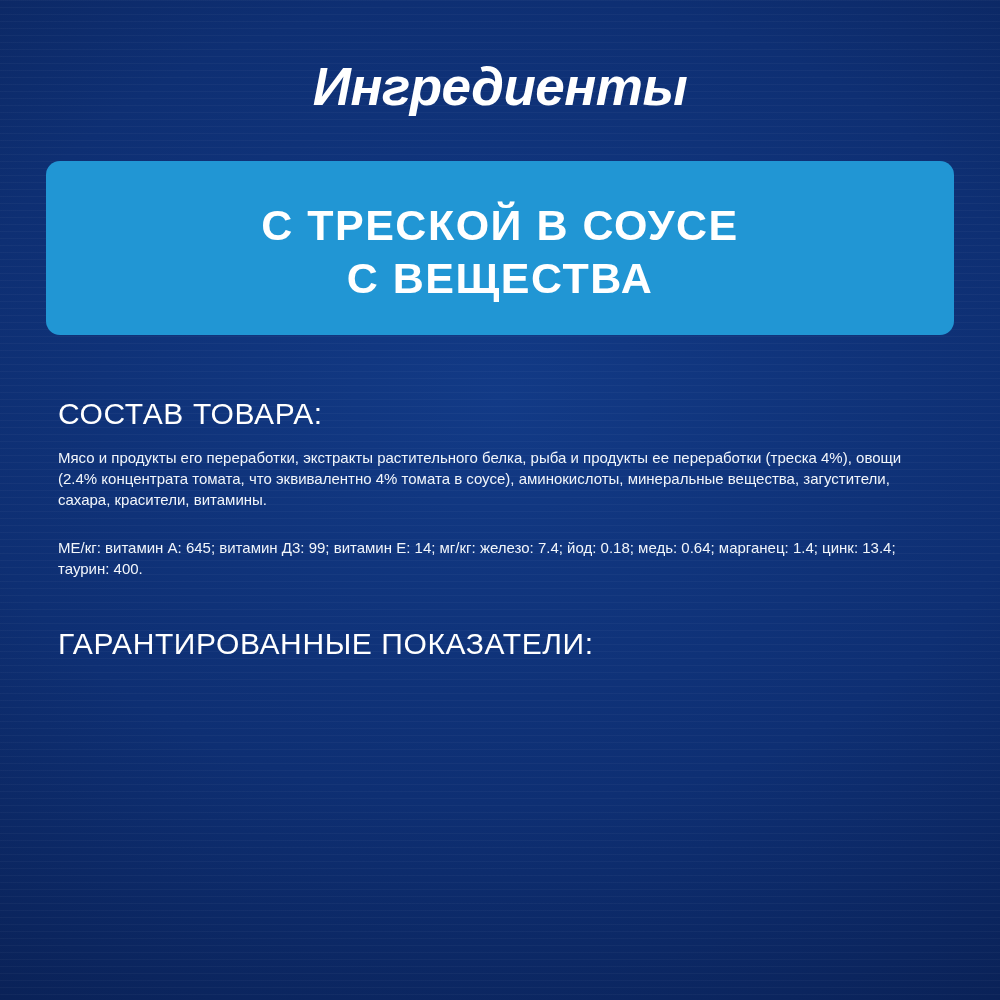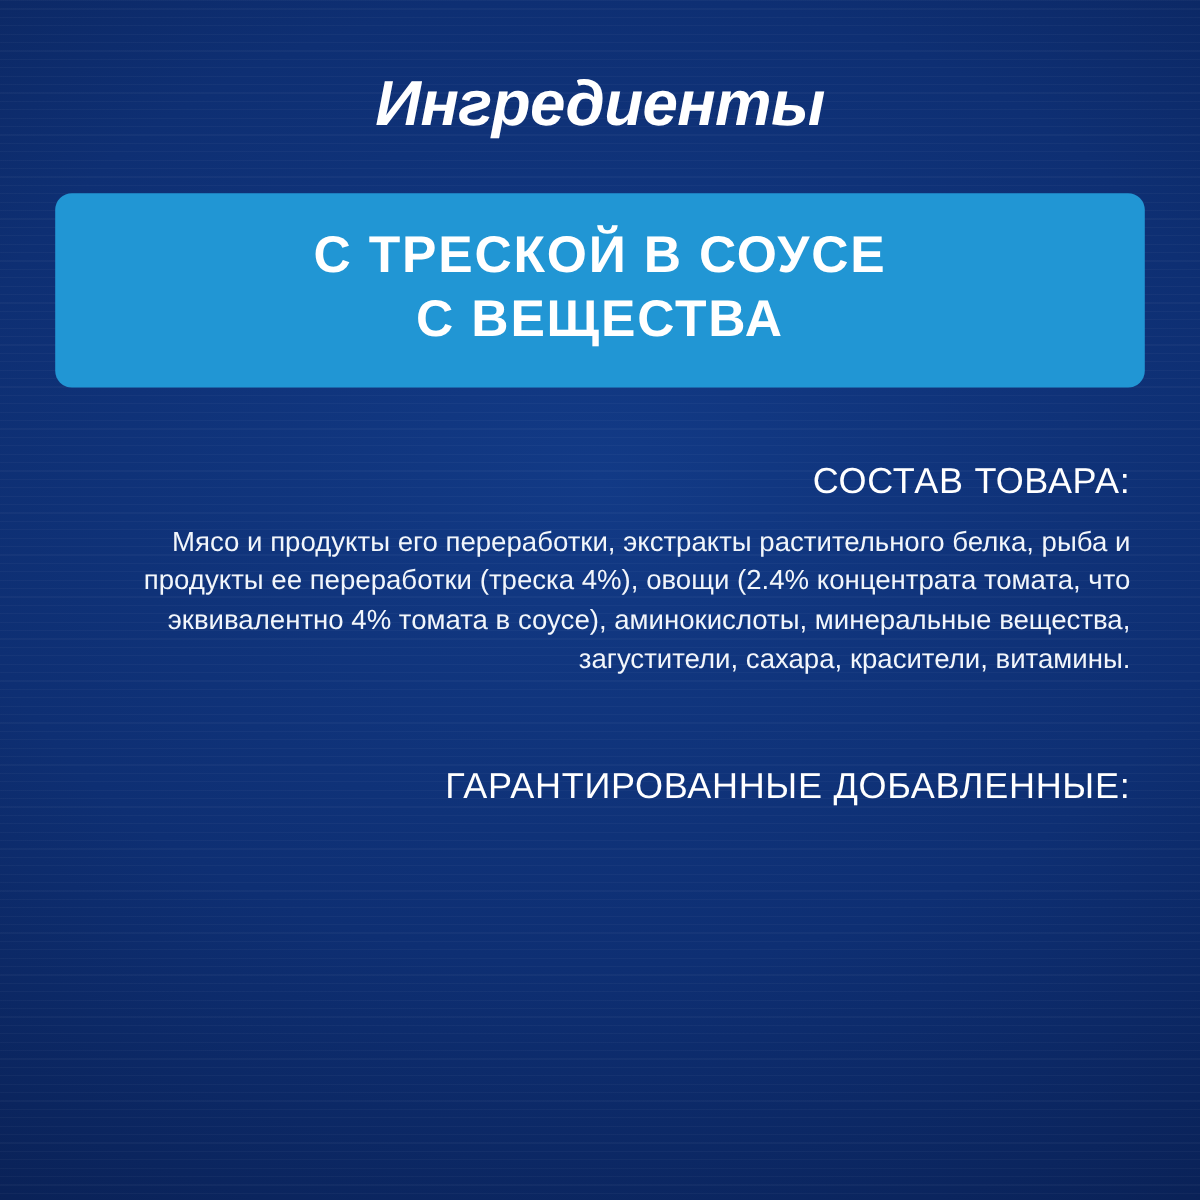--- a/index.html
+++ b/index.html
@@ -37,46 +37,45 @@
     font-weight: bold;
     font-style: italic;
     letter-spacing: -0.5px;
     padding-top: 60px;
     color: #ffffff;
   }
   .banner {
     margin: 48px 46px 0 46px;
     background: #2196d4;
     border-radius: 14px;
-    padding: 26px 20px 30px 20px;
+    padding: 38px 20px 30px 20px;
     text-align: center;
   }
   .banner-line {
     font-size: 43px;
     line-height: 1.23;
     font-weight: bold;
     letter-spacing: 1.5px;
     color: #ffffff;
   }
   .content {
     padding: 40px 58px 0 58px;
-    text-align: right;
   }
   .section {
     margin-bottom: 4px;
   }
   .section-heading {
     font-size: 30px;
     letter-spacing: 0.6px;
     color: #ffffff;
     margin: 22px 0 16px 0;
     font-weight: normal;
   }
   .section-body {
-    font-size: 23px;
+    font-size: 15px;
     line-height: 1.42;
     color: #f2f6fb;
     max-width: 890px;
   }
   .spacer-lg { height: 22px; }
 </style>
 </head>
 <body>
 
 <div class="page">
@@ -91,22 +90,23 @@
   <div class="content">
 
     <div class="section">
       <div class="section-heading">СОСТАВ ТОВАРА:</div>
       <div class="section-body">Мясо и продукты его переработки, экстракты растительного белка, рыба и продукты ее переработки (треска 4%), овощи (2.4% концентрата томата, что эквивалентно 4% томата в соусе), аминокислоты, минеральные вещества, загустители, сахара, красители, витамины.</div>
     </div>
 
     <div class="spacer-lg"></div>
 
     <div class="section">
+      <div class="section-body">МЕ/кг: витамин А: 645; витамин Д3: 99; витамин Е: 14; мг/кг: железо: 7.4; йод: 0.18; медь: 0.64; марганец: 1.4; цинк: 13.4; таурин: 400.</div>
     </div>
 
     <div class="spacer-lg"></div>
 
     <div class="section">
-      <div class="section-heading">ГАРАНТИРОВАННЫЕ ДОБАВЛЕННЫЕ:</div>
+      <div class="section-heading">ГАРАНТИРОВАННЫЕ ПОКАЗАТЕЛИ:</div>
     </div>
 
   </div>
 </div>
 
 </body></html>

